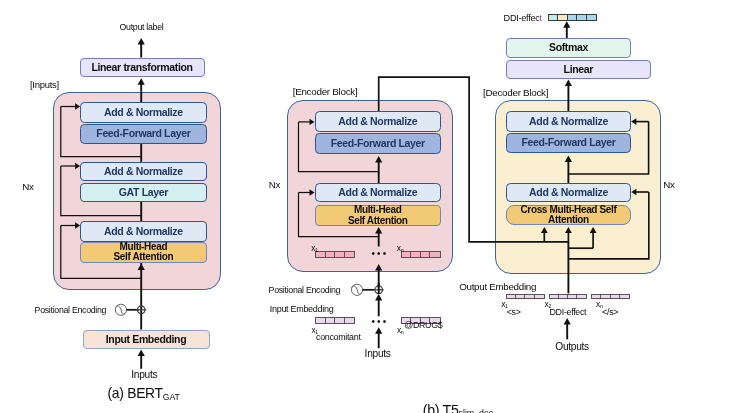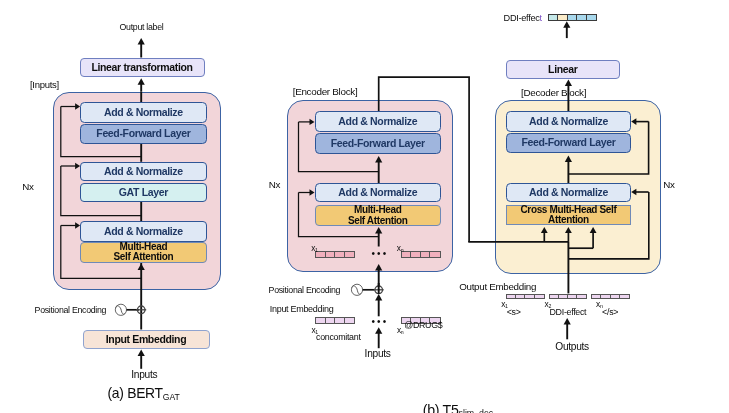--- a/index.html
+++ b/index.html
@@ -164,27 +164,30 @@
     <div class="box container" style="left:495px;top:99.8px;width:166px;height:174px;background:#FBEFD2;border:1.8px solid #3C63A4;border-radius:16px;font-size:10.5px;color:#1F3864;"></div>
     <div class="box" style="left:505.8px;top:111px;width:125.4px;height:20.8px;background:#DFE8F5;border:1.6px solid #2E5596;border-radius:4.5px;font-size:10.5px;color:#1F3864;">
       <span style="white-space:pre-line;">Add &amp; Normalize</span>
     </div>
     <div class="box" style="left:505.8px;top:132.6px;width:125.4px;height:20.6px;background:#9FB5DD;border:1.6px solid #2E5596;border-radius:4.5px;font-size:10.5px;color:#1F3864;">
       <span style="white-space:pre-line;">Feed-Forward Layer</span>
     </div>
     <div class="box" style="left:505.8px;top:183.1px;width:125.4px;height:19px;background:#DFE8F5;border:1.6px solid #2E5596;border-radius:4.5px;font-size:10.5px;color:#1F3864;">
       <span style="white-space:pre-line;">Add &amp; Normalize</span>
     </div>
-    <div class="box" style="left:505.8px;top:205.3px;width:125.4px;height:20px;background:#F2C975;border:1.1px solid #6f8ab8;border-radius:0;font-size:10px;color:#0D0D0D;">
+    <div class="box" style="left:505.8px;top:205.3px;width:125.4px;height:20px;background:#F2C975;border:1.1px solid #6f8ab8;border-radius:8px;font-size:10px;color:#0D0D0D;">
       <span style="white-space:pre-line;">Cross Multi-Head Self
 Attention</span>
     </div>
-    <div class="lbl" style="left:521px;top:86.8px;font-size:9.9px;color:#0D0D0D;">[Decoder Block]</div>
+    <div class="lbl" style="left:483px;top:86.8px;font-size:9.9px;color:#0D0D0D;">[Decoder Block]</div>
     <div class="lbl" style="left:663.3px;top:178.5px;font-size:9.8px;color:#0D0D0D;">Nx</div>
-    <div class="box" style="left:505.8px;top:59.9px;width:114px;height:19.2px;background:#E8E4F9;border:1.2px solid #6f7fc0;border-radius:4px;font-size:10.5px;color:#0D0D0D;">
+    <div class="box" style="left:505.8px;top:38.1px;width:125.4px;height:19.6px;background:#E3F6EE;border:1.2px solid #6f7fc0;border-radius:4px;font-size:10.5px;color:#0D0D0D;">
+      <span style="white-space:pre-line;">Softmax</span>
+    </div>
+    <div class="box" style="left:505.8px;top:59.9px;width:145px;height:19.2px;background:#E8E4F9;border:1.2px solid #6f7fc0;border-radius:4px;font-size:10.5px;color:#0D0D0D;">
       <span style="white-space:pre-line;">Linear</span>
     </div>
     <div class="tokgrid" style="left:548px;top:14.3px;width:49.2px;height:6.3px;border:1px solid #3a3a3a;">
       <div style="width:9.84px;background:#C5E8E8;border-right:1px solid #3a3a3a;"></div>
       <div style="width:9.84px;background:#FAEBC8;border-right:1px solid #3a3a3a;"></div>
       <div style="width:9.84px;background:#A8D8EC;border-right:1px solid #3a3a3a;"></div>
       <div style="width:9.84px;background:#A8D8EC;border-right:1px solid #3a3a3a;"></div>
       <div style="width: 9.84px; background: rgb(168, 216, 236); border-right: none;"></div>
     </div>
     <div class="lbl" style="left:503.6px;top:12.6px;font-size:9.2px;color:#0D0D0D;"><span>DDI-effec</span><span style="color:#7B4EC6">t</span></div>

